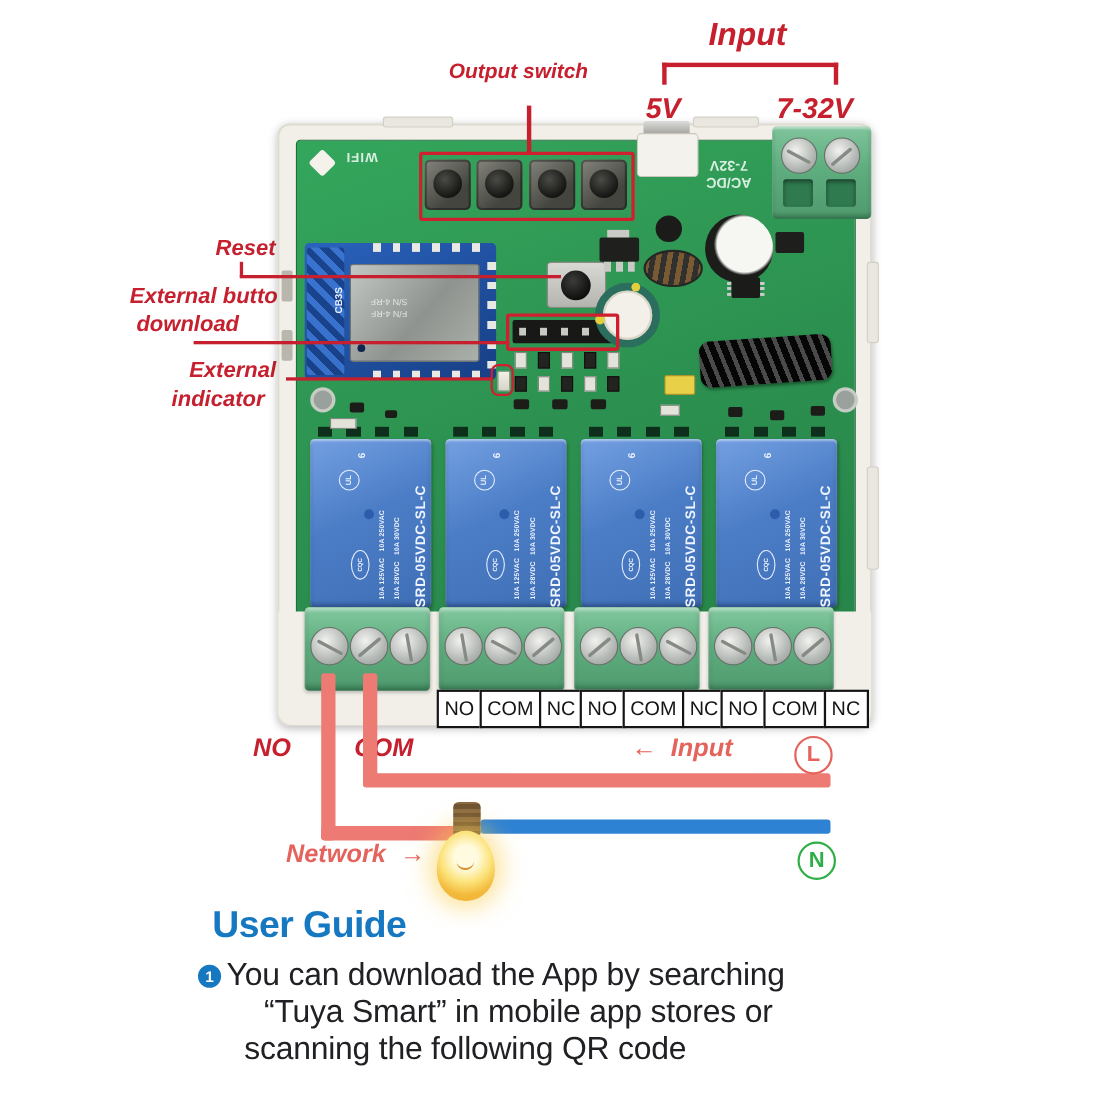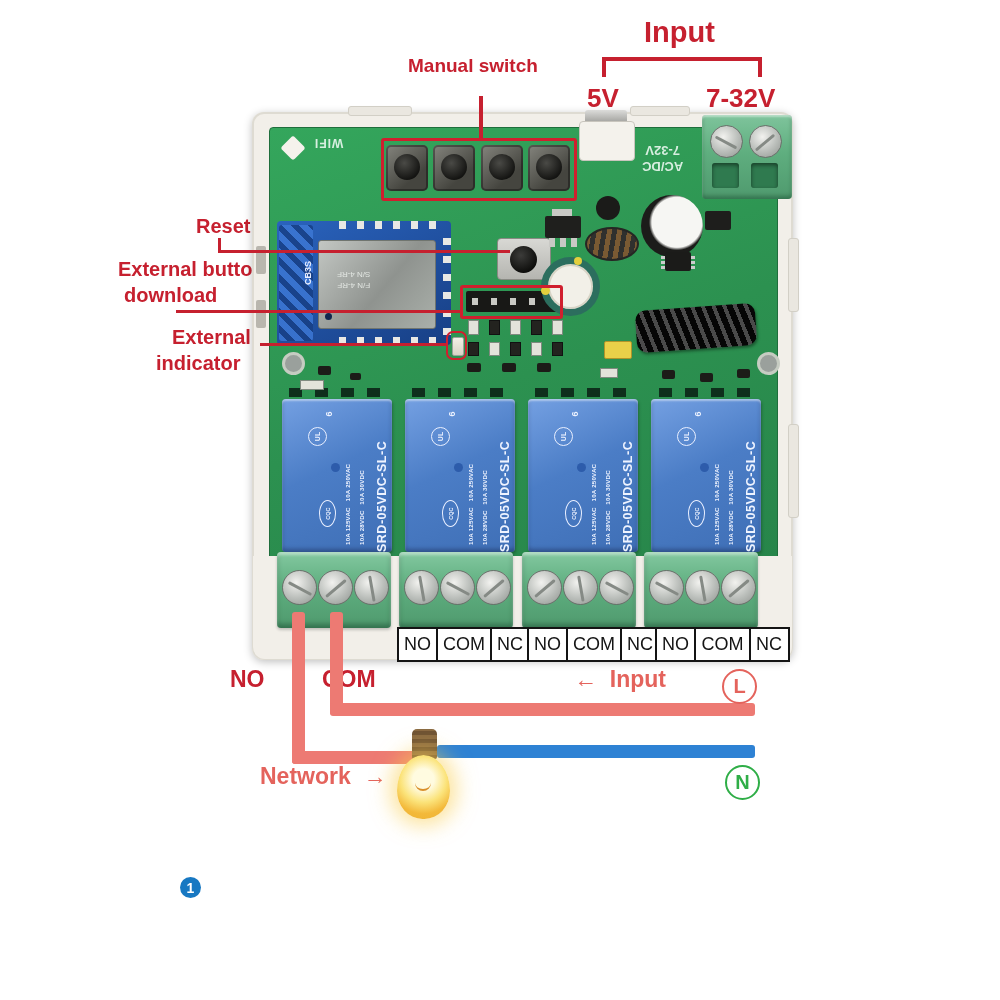--- a/index.html
+++ b/index.html
@@ -1,19 +1,19 @@
 <!DOCTYPE html>
 <html><head>
 <meta charset="utf-8">
 <style>
   html,body{margin:0;padding:0;background:#ffffff;}
   .canvas{position:relative;width:1000px;height:1000px;background:#ffffff;overflow:hidden;
           font-family:"Liberation Sans",sans-serif;}
   .abs{position:absolute;}
-  .lbl{position:absolute;white-space:nowrap;}
+  .lbl{position:absolute;white-space:nowrap;font-style:italic;}
   .red{color:#c6202f;font-weight:600;}
   .salmon{color:#e4635c;font-weight:600;}
   .rline{position:absolute;background:#c6202f;}
   .bracket{position:absolute;border-top:4px solid #c6202f;border-left:4px solid #c6202f;border-right:4px solid #c6202f;}
   .redbox{position:absolute;border:3.5px solid #d01f2e;border-radius:3px;z-index:20;}
   
   .case{position:absolute;left:252px;top:112px;width:541px;height:548px;background:#f2efe9;
         border-radius:12px;box-shadow:0 2px 8px rgba(0,0,0,.25), inset 0 0 0 2px #dedbd2;z-index:1;}
   .casetab{position:absolute;background:#eae7e0;border:1px solid #d2cfc6;border-radius:3px;z-index:1;}
   .caseslot{position:absolute;background:#b9b6ae;border-radius:2px;z-index:2;}
@@ -76,21 +76,21 @@
   .guide-title{position:absolute;left:193px;top:822px;font-size:34px;font-weight:700;color:#1778c2;letter-spacing:-.5px;}
   .stepnum{position:absolute;left:180px;top:877px;width:21px;height:21px;border-radius:50%;background:#1778c2;
            color:#fff;font-size:14px;font-weight:700;display:flex;align-items:center;justify-content:center;}
   .gline{font-size:29px;color:#202124;line-height:34px;white-space:nowrap;letter-spacing:-.2px;}
 </style>
 </head>
 <body>
 
 <div class="canvas">
 
-  <div class="lbl red" style="left:408px;top:55px;font-size:19px;">Manual switch</div>
+  <div class="lbl red" style="left:408px;top:55px;font-size:19px;">Output switch</div>
   <div class="rline" style="left:479px;top:96px;width:4px;height:43px;z-index:20;"></div>
 
   <div class="lbl red" style="left:644px;top:16px;font-size:29px;font-weight:700;">Input</div>
   <div class="bracket" style="left:602px;top:57px;width:152px;height:16px;z-index:20;"></div>
   <div class="lbl red" style="left:587px;top:83px;font-size:26px;">5V</div>
   <div class="lbl red" style="left:706px;top:83px;font-size:26px;">7-32V</div>
 
   <div class="lbl red" style="left:196px;top:215px;font-size:20px;">Reset</div>
   <div class="rline" style="left:218px;top:238px;width:3px;height:14px;z-index:20;"></div>
   <div class="rline" style="left:218px;top:250px;width:292px;height:3px;z-index:20;"></div>
@@ -298,15 +298,21 @@
   <div class="lbl red" style="left:322px;top:666px;font-size:23px;">COM</div>
   <div class="lbl salmon" style="left:574px;top:666px;font-size:23px;">
     <span>←</span>&nbsp;&nbsp;<span>Input</span>
   </div>
   <div class="badge" style="left:722px;top:669px;border:2.5px solid #e4635c;color:#e4635c;">L</div>
   <div class="lbl salmon" style="left:260px;top:763px;font-size:23px;">
     <span>Network</span>&nbsp;&nbsp;<span>→</span>
   </div>
   <div class="badge" style="left:725px;top:765px;border:2.5px solid #2fae47;color:#2fae47;">N</div>
 
+  <div class="guide-title">User Guide</div>
   <div class="stepnum">1</div>
+  <div class="abs" style="left:206px;top:869px;">
+    <div class="gline">You can download the App by searching</div>
+    <div class="gline" style="padding-left:34px;">“Tuya Smart”  in mobile app stores or</div>
+    <div class="gline" style="padding-left:16px;">scanning the following QR code</div>
+  </div>
 
 </div>
 
 </body></html>

